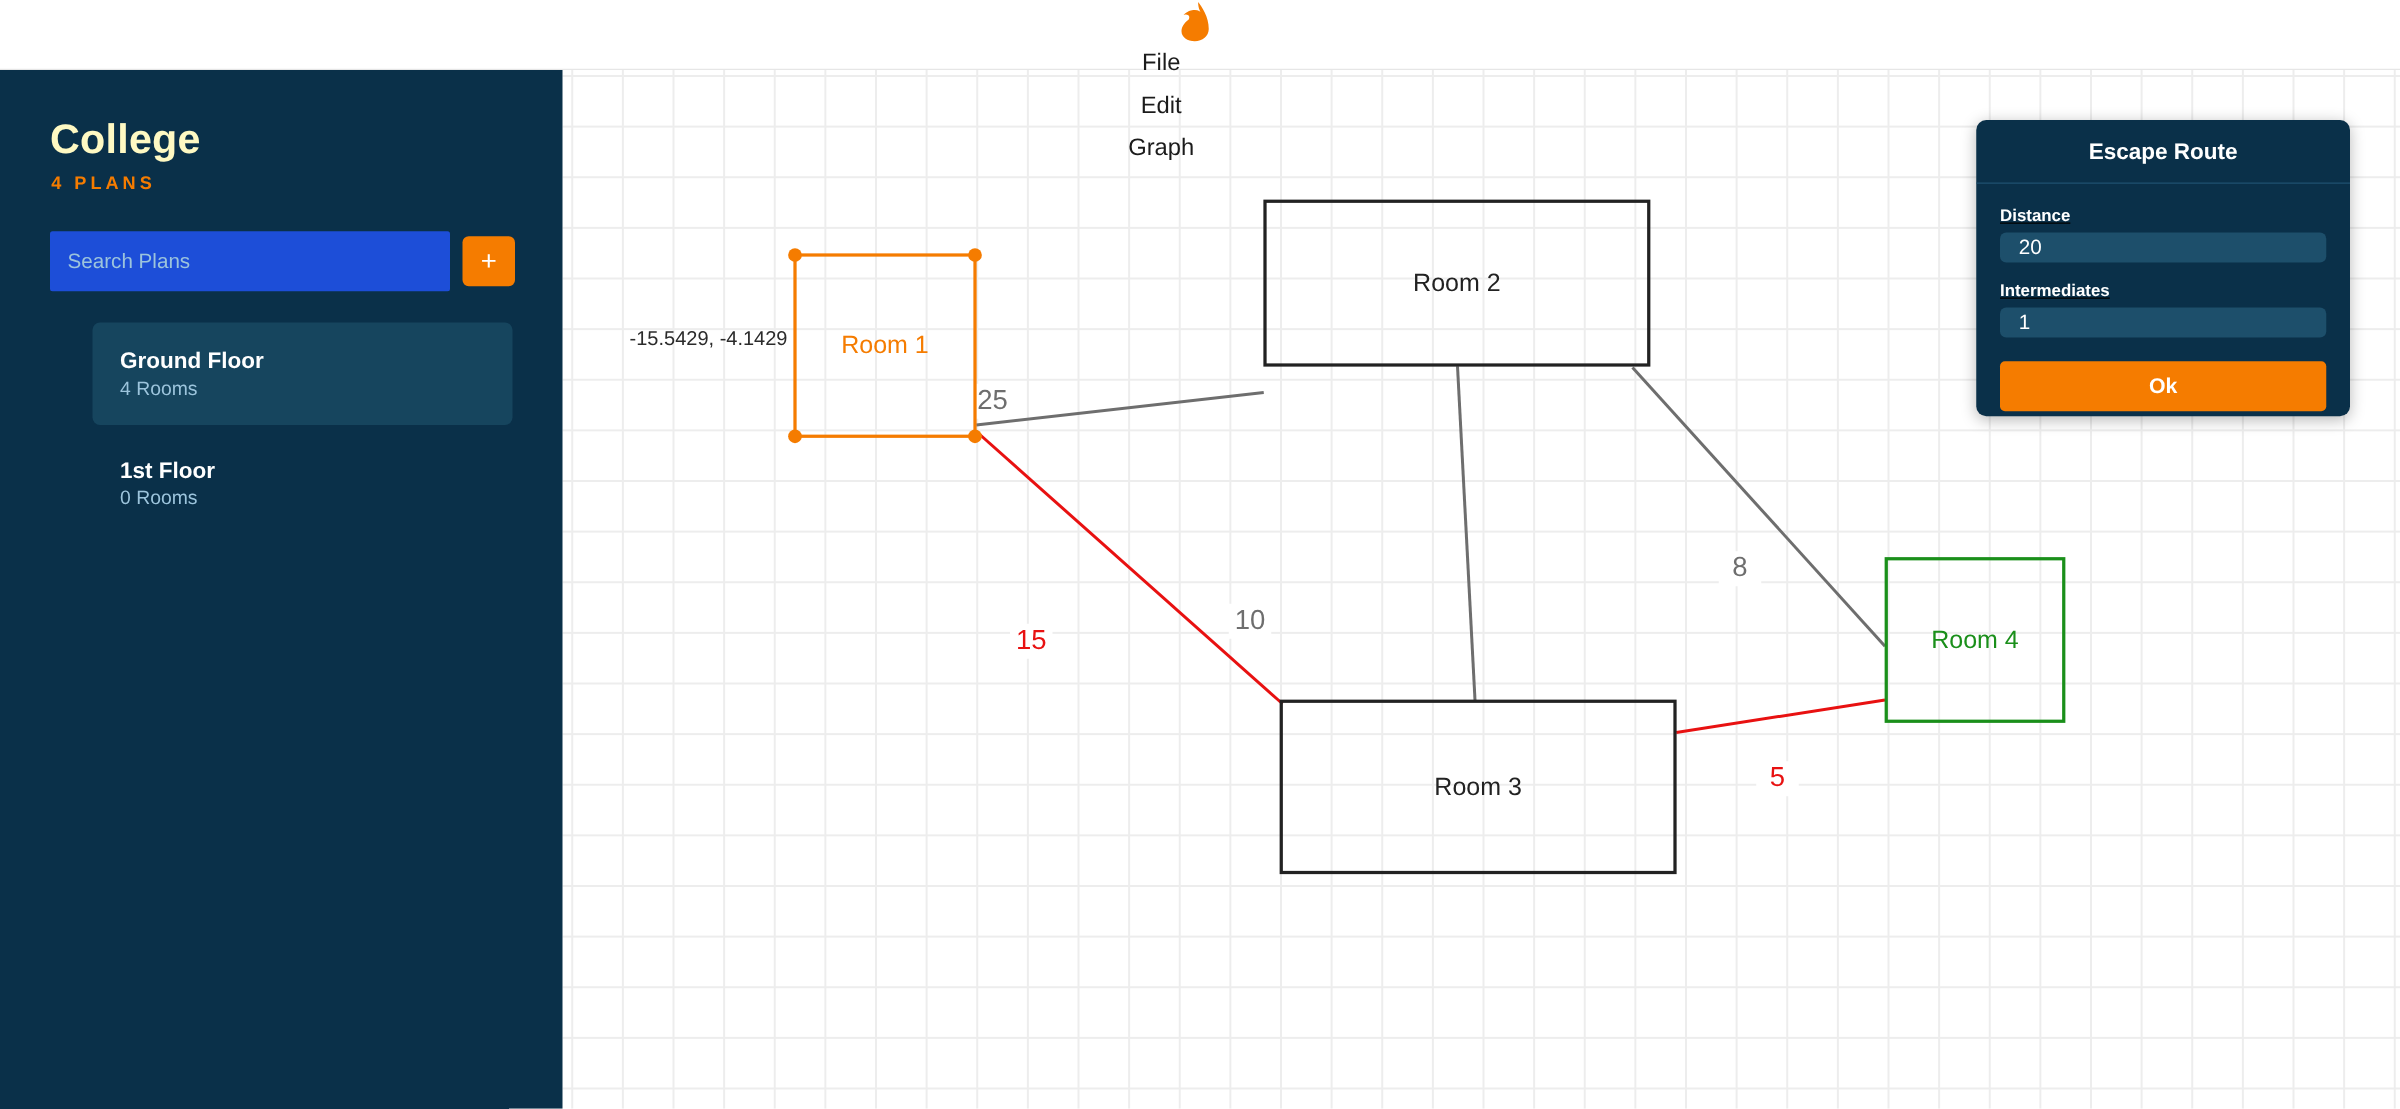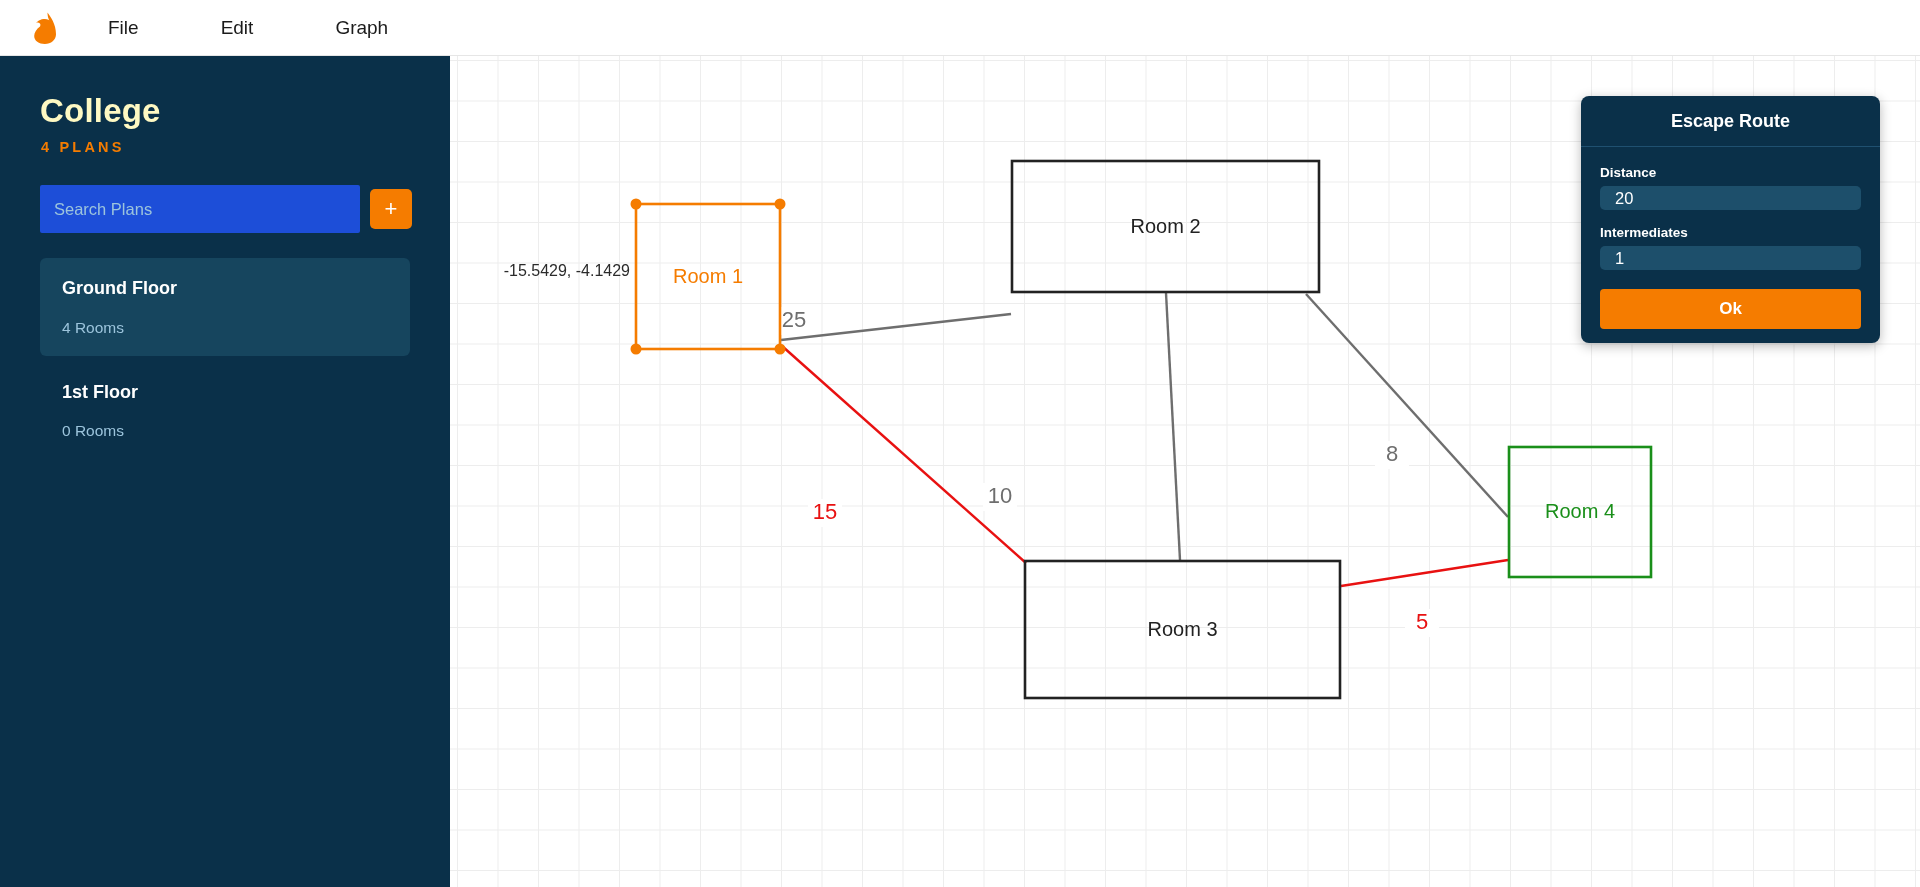--- a/index.html
+++ b/index.html
@@ -12,20 +12,21 @@
   #app { position: relative; width: 1920px; height: 887px; }
 
   
   .menubar {
     position: absolute; top: 0; left: 0;
     width: 1920px; height: 56px;
     background: #ffffff;
     display: flex; align-items: center;
     border-bottom: 1px solid #e6e6e6;
     z-index: 40;
+    flex-direction: column;
   }
   .logo {
     width: 46px; height: 44px;
     margin-left: 22px; margin-right: 30px;
     display: flex; align-items: center; justify-content: center;
   }
   .menu-item {
     font-size: 19px; color: #1b1b1b;
     padding: 6px 10px;
     margin-right: 62px;
@@ -77,35 +78,35 @@
     width: 42px; height: 40px;
     background: #f57c00;
     border: none; outline: none;
     border-radius: 5px;
     color: #ffffff;
     font-size: 22px; line-height: 1;
     cursor: pointer;
     display: flex; align-items: center; justify-content: center;
     font-family: "Liberation Sans", sans-serif;
   }
-  .plan-list { margin-top: 25px; }
+  .plan-list { margin-top: 25px; padding-left: 34px; }
   .plan-item {
     margin: 0 40px 6px 40px;
     padding: 19px 0 19px 22px;
     border-radius: 6px;
     cursor: pointer;
   }
   .plan-item.active { background: #16455e; }
   .plan-name {
     color: #ffffff; font-size: 18px; font-weight: bold;
     line-height: 1.25;
   }
   .plan-rooms {
     color: #9cc4dc; font-size: 15.5px;
-    margin-top: 18px;
+    margin-top: 2px;
     line-height: 1.25;
   }
 
   
   .canvas {
     position: absolute; top: 56px; left: 450px;
     width: 1470px; height: 831px;
     background-color: #ffffff;
     background-image:
       linear-gradient(to right, #ededed 1.2px, transparent 1.2px),
@@ -127,21 +128,21 @@
     box-shadow: 0 3px 12px rgba(0,0,0,0.28);
     overflow: hidden;
   }
   .dlg-title {
     color: #ffffff;
     font-size: 18px; font-weight: bold;
     text-align: center;
     padding: 15px 0 14px 0;
     border-bottom: 1px solid #1f5070;
   }
-  .dlg-body { padding: 14px 19px 14px 19px; }
+  .dlg-body { padding: 14px 19px 4px 19px; text-decoration: underline; }
   .dlg-label {
     color: #ffffff; font-size: 13.5px; font-weight: bold;
     margin-bottom: 6px; margin-top: 4px;
   }
   .dlg-input {
     width: 100%; height: 24px;
     background: #1d4f6b;
     border: none; outline: none;
     border-radius: 5px;
     color: #ffffff;

